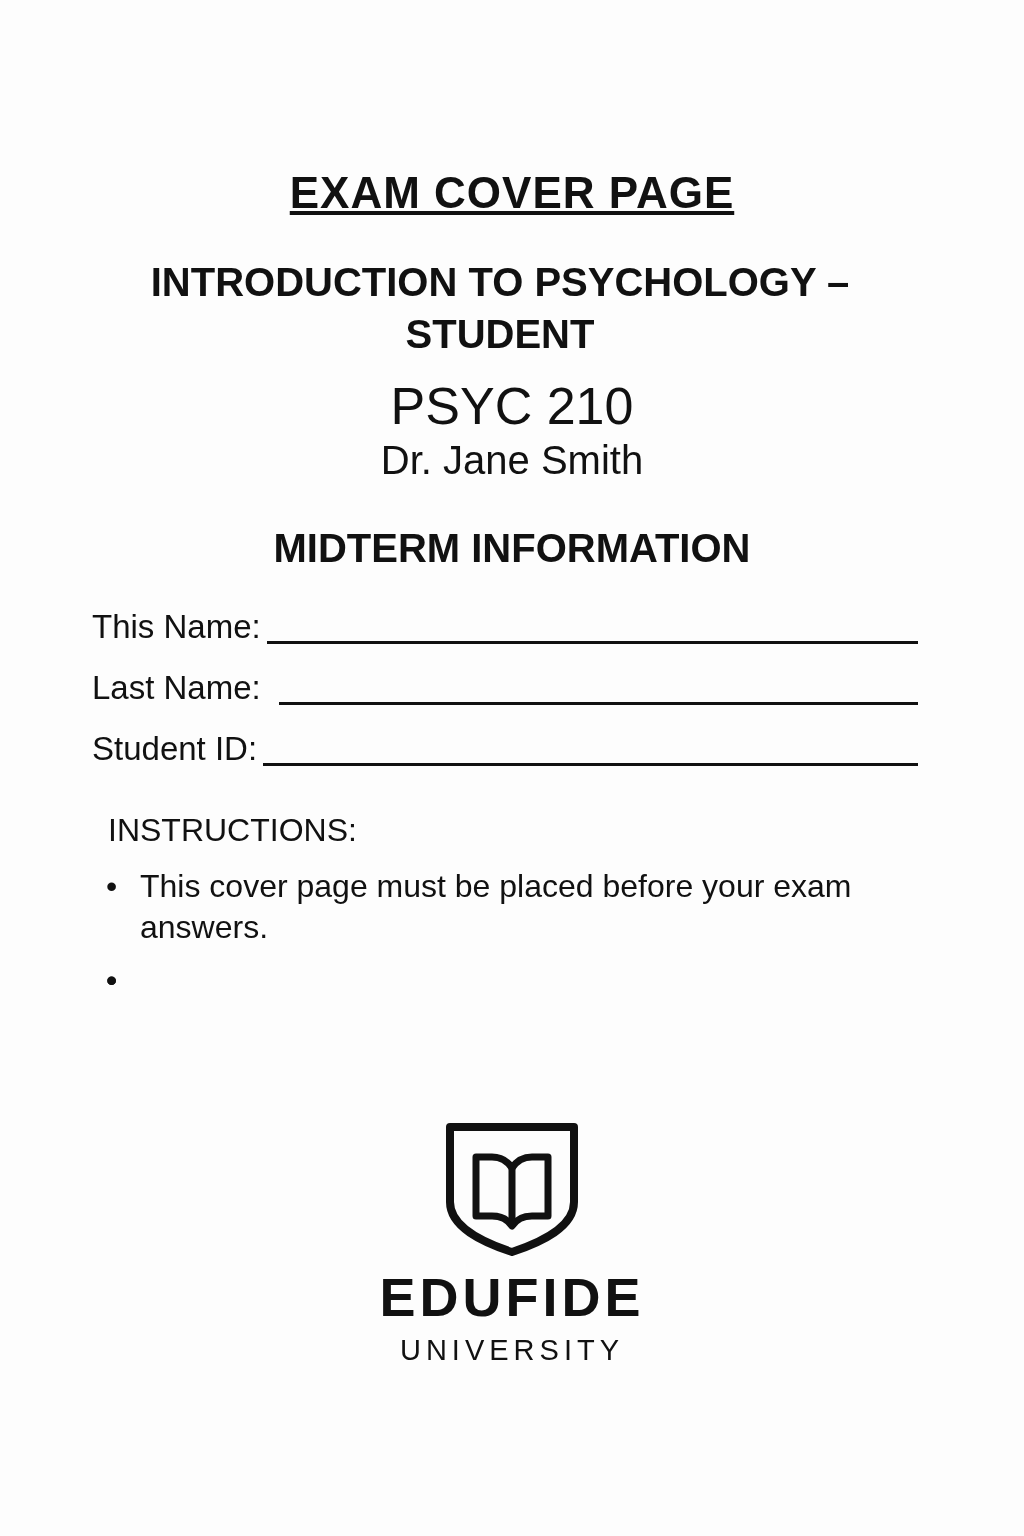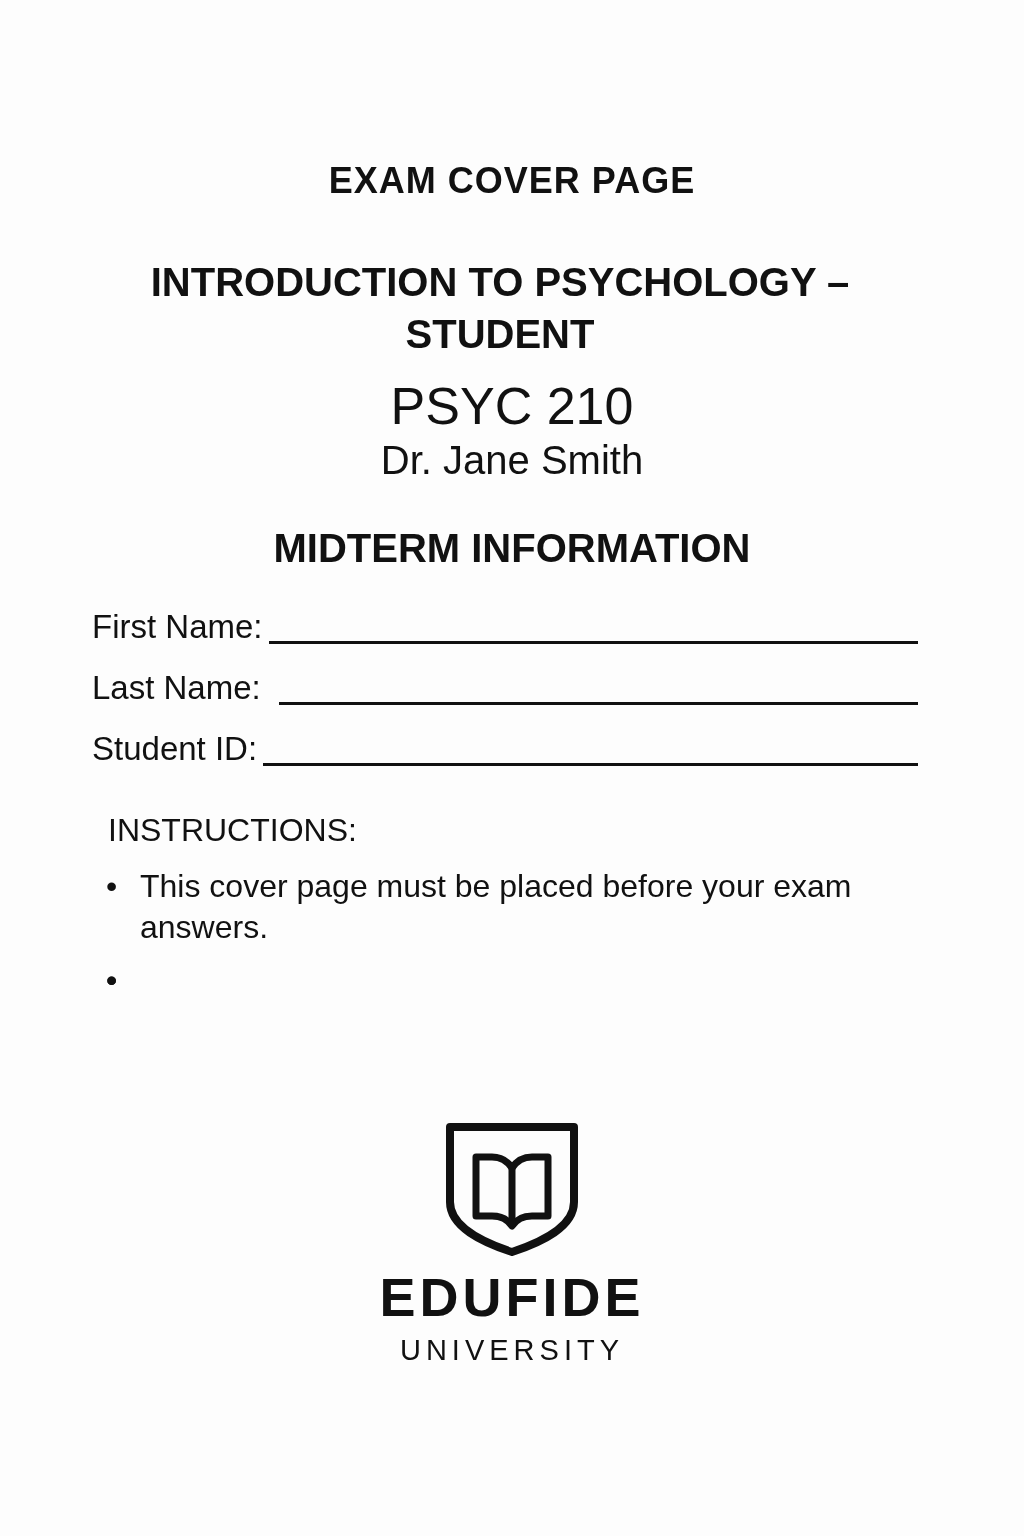--- a/index.html
+++ b/index.html
@@ -6,21 +6,21 @@
     body {
       width: 1024px; height: 1536px;
       background: #fdfdfd;
       color: #111;
       font-family: "Liberation Sans", sans-serif;
       position: relative;
       overflow: hidden;
     }
     .abs { position: absolute; }
     .center { left: 0; width: 1024px; text-align: center; }
-    #title { top: 160px; font-size: 36px; font-weight: bold; letter-spacing: 1px; }
+    #title { top: 168px; font-size: 44px; font-weight: bold; letter-spacing: 1px; text-decoration: underline; }
     #course-title { top: 256px; font-size: 40px; font-weight: bold; line-height: 52px; left: 90px; width: 820px; }
     #course-code { top: 376px; font-size: 52px; }
     #instructor { top: 438px; font-size: 40px; }
     #student-heading { top: 526px; font-size: 40px; font-weight: bold; }
     .field-row { left: 92px; width: 826px; height: 50px; display: flex; align-items: flex-end; }
     .field-label { font-size: 33px; white-space: nowrap; margin-right: 6px; }
     .field-line { flex: 1; border-bottom: 3px solid #111; height: 1px; margin-bottom: 2px; }
     #row-first { top: 596px; }
     #row-last { top: 657px; gap: 12px; }
     #row-id { top: 718px; }
@@ -36,21 +36,21 @@
 <body>
 
 <div class="abs center" id="title">EXAM COVER PAGE</div>
 <div class="abs center" id="course-title">INTRODUCTION TO PSYCHOLOGY – STUDENT</div>
 <div class="abs center" id="course-code">PSYC 210</div>
 <div class="abs center" id="instructor">Dr. Jane Smith</div>
 
 <div class="abs center" id="student-heading">MIDTERM INFORMATION</div>
 
 <div class="abs field-row" id="row-first">
-  <span class="field-label">First Name:</span>
+  <span class="field-label">This Name:</span>
   <span class="field-line"></span>
 </div>
 <div class="abs field-row" id="row-last">
   <span class="field-label">Last Name:</span>
   <span class="field-line"></span>
 </div>
 <div class="abs field-row" id="row-id">
   <span class="field-label">Student ID:</span>
   <span class="field-line"></span>
 </div>

